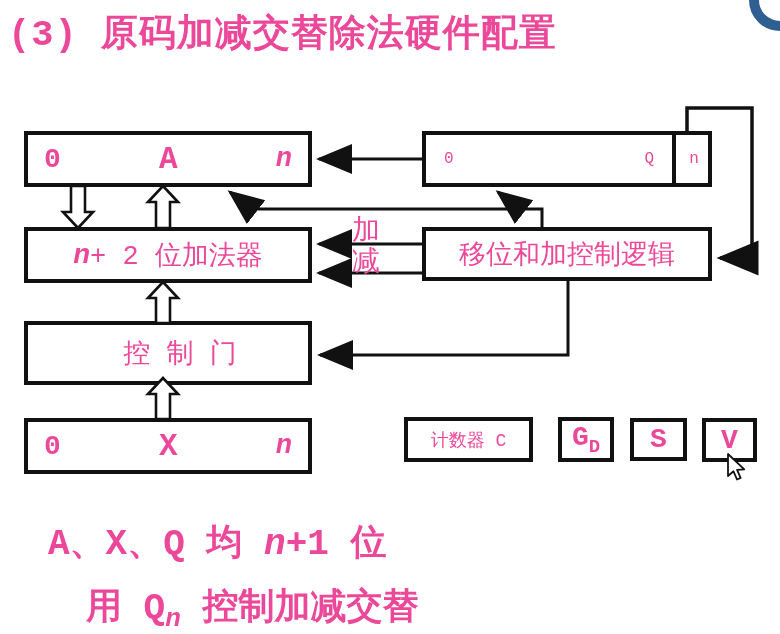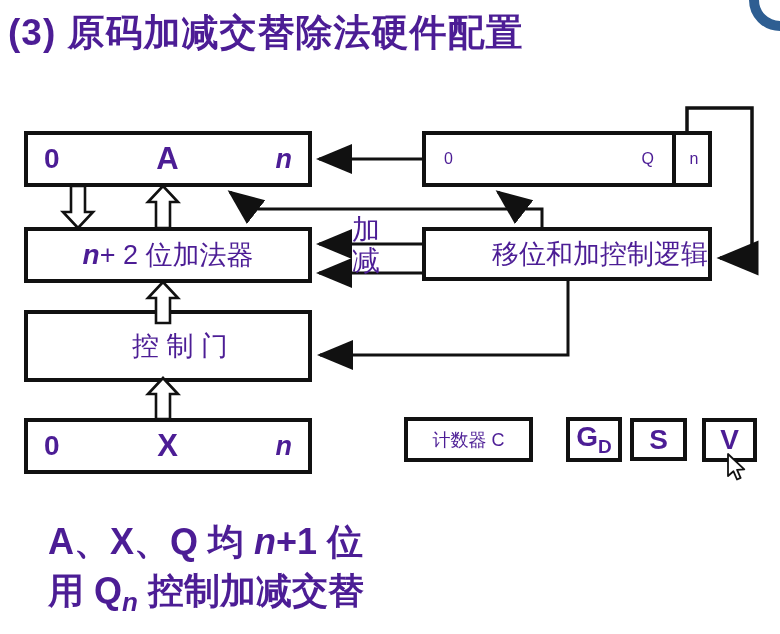--- a/index.html
+++ b/index.html
@@ -1,19 +1,19 @@
 <!DOCTYPE html>
 <html><head>
 <meta charset="utf-8">
 <style>
   html,body { margin:0; padding:0; background:#ffffff; }
   .canvas {
     position:relative; width:780px; height:634px; background:#ffffff;
-    overflow:hidden; color:#4c1d95;
-    font-family:Liberation Sans, sans-serif;
+    overflow:hidden; color:#ec4899;
+    font-family:Liberation Mono, monospace;
     border-radius:16px;
   }
   .title {
     position:absolute; left:8px; top:8px; width:560px;
     font-size:37px; font-weight:bold; letter-spacing:1px;
     white-space:nowrap;
   }
   .logo { position:absolute; left:740px; top:-12px; }
 
   .box {
@@ -28,42 +28,42 @@
   .box-a { left:24px; top:131px; width:288px; height:56px; }
   .box-q { left:422px; top:131px; width:290px; height:56px; padding:0; }
   .q-main { position:absolute; left:0; top:0; width:246px; height:48px;
             display:flex; align-items:center; justify-content:space-between;
             padding:0 18px; box-sizing:border-box; }
   .q-cell { position:absolute; left:246px; top:0; width:36px; height:48px;
             border-left:4px solid #111; display:flex; align-items:center;
             justify-content:center; }
   .box-adder { left:24px; top:227px; width:288px; height:56px; font-size:27px; }
   .box-adder .it { font-style:italic; font-weight:bold; font-size:28px; }
-  .box-gate { left:24px; top:310px; width:288px; height:72px; font-size:27px;padding-left:24px; }
-  .box-shift { left:422px; top:227px; width:290px; height:54px; font-size:27px;justify-content:flex-end; }
+  .box-gate { left:24px; top:321px; width:288px; height:64px; font-size:27px;padding-left:24px; }
+  .box-shift { left:422px; top:227px; width:290px; height:54px; font-size:27px; }
   .box-x { left:24px; top:418px; width:288px; height:56px; }
   .box-counter { left:404px; top:417px; width:129px; height:45px; font-size:18px; }
-  .box-gd { left:558px; top:417px; width:56px; height:45px;margin-left:8px; }
+  .box-gd { left:558px; top:417px; width:56px; height:45px; }
   .box-gd .g { font-size:28px; font-weight:bold; }
   .box-gd sub { font-size:19px; font-weight:bold; }
   .box-s { left:630px; top:418px; width:57px; height:43px; font-size:28px; font-weight:bold; }
   .box-v { left:702px; top:418px; width:55px; height:44px; font-size:28px; font-weight:bold; }
 
   .wires { position:absolute; left:0; top:0; pointer-events:none; }
 
   .lbl { position:absolute; font-size:28px; text-align:center; }
   .lbl-add { left:344px; top:211px; width:44px; }
   .lbl-sub { left:344px; top:242px; width:44px; }
   .lbl-leftshift { left:565px; top:192px; width:80px; }
 
   .note { position:absolute; left:48px; font-size:36px; font-weight:bold; white-space:nowrap;text-align:right; }
   .note .it { font-style:italic; }
   .note .subn { font-style:italic; font-size:26px; vertical-align:-8px; }
   .note1 { top:518px; }
-  .note2 { top:567px; }
+  .note2 { top:582px;margin-left:38px; }
 
   .cursor { position:absolute; left:726px; top:453px; }
 </style>
 </head>
 <body>
 
 <div class="canvas">
 
   <div class="title">(3) 原码加减交替除法硬件配置</div>
 

